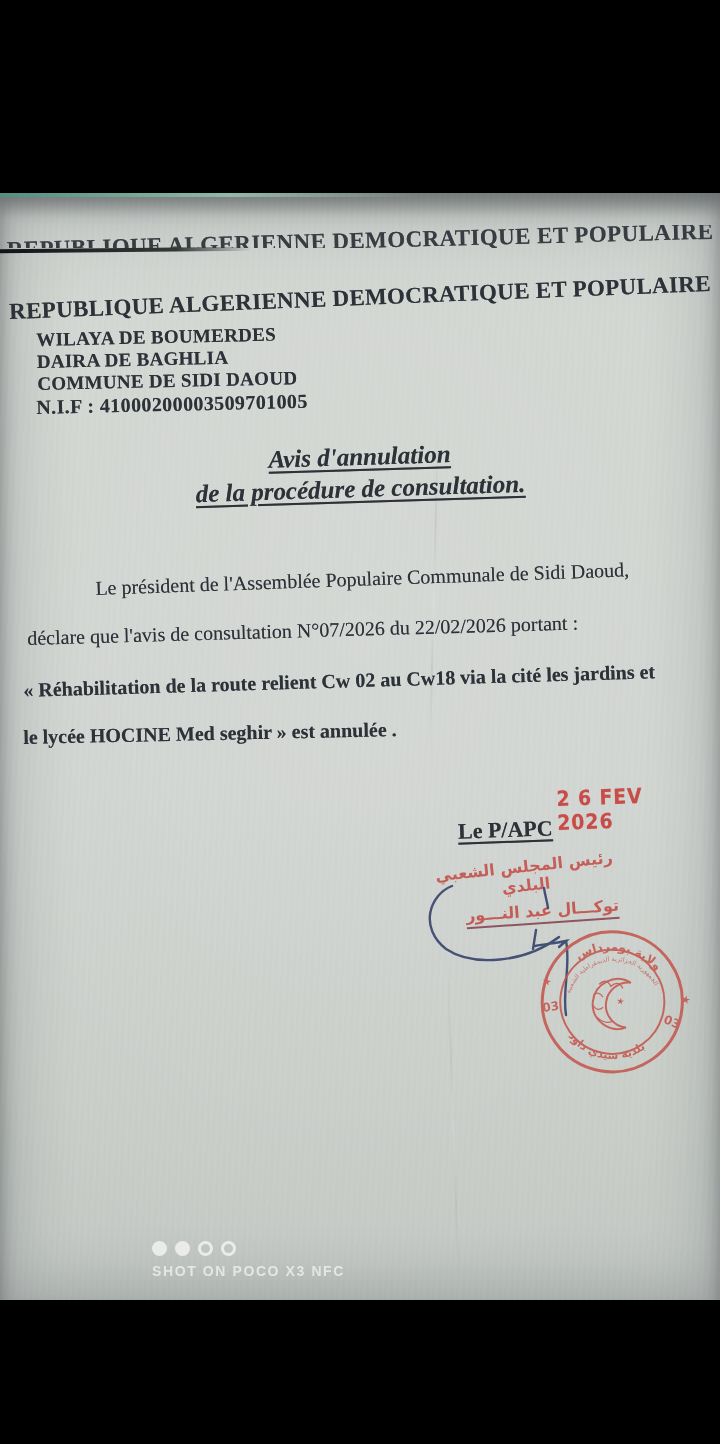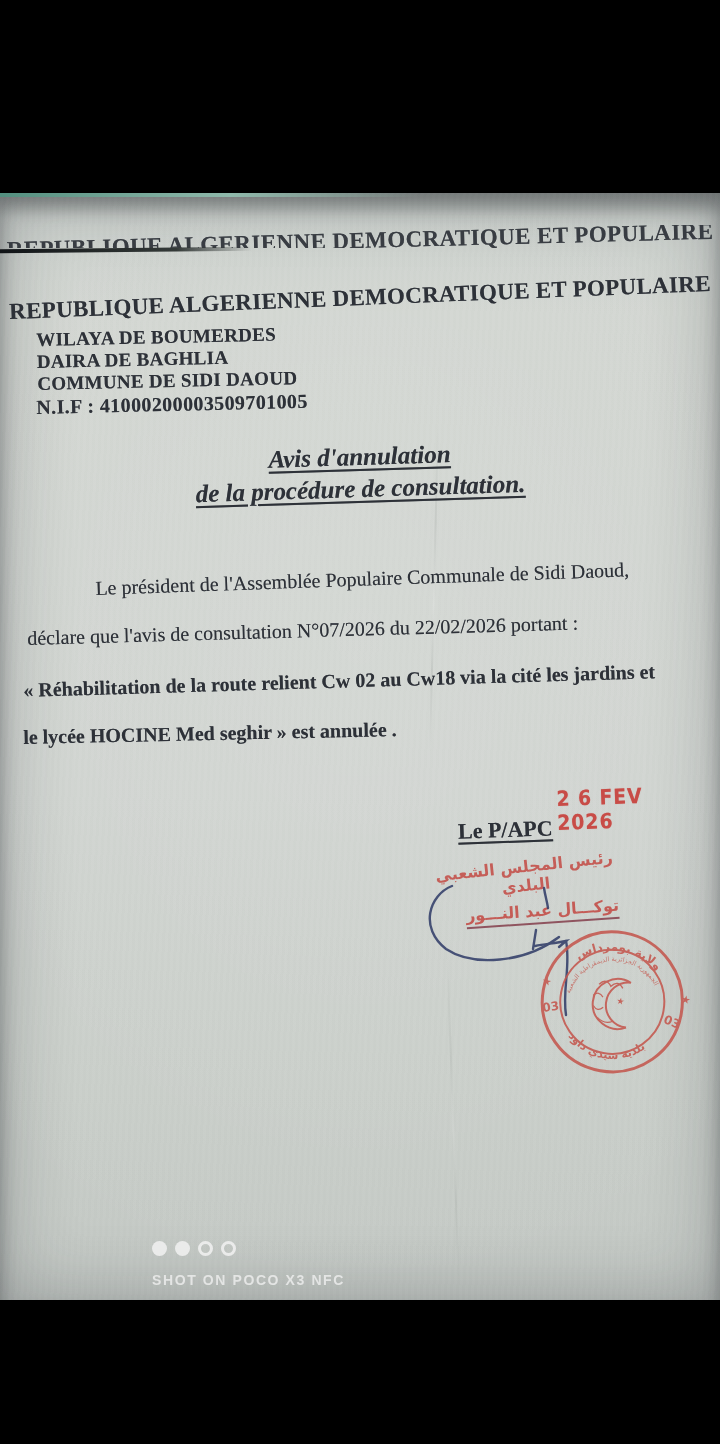--- a/index.html
+++ b/index.html
@@ -51,21 +51,21 @@
        font-family:"DejaVu Sans",sans-serif;font-size:16px;font-weight:bold;transform:rotate(-4deg);
        border-bottom:2px solid #8a4a56;padding-bottom:2px;opacity:.92;}
   .sig-svg{position:absolute;top:680px;left:415px;}
   .seal-svg{position:absolute;top:735px;left:536px;transform:rotate(10deg);opacity:.88;}
 
   .wm-dots{position:absolute;top:1048px;left:152px;display:flex;gap:8px;opacity:.85;}
   .wm-dots i{display:block;width:15px;height:15px;border-radius:50%;}
   .wm-dots i.f{background:#f2f2f2;}
   .wm-dots i.o{border:3px solid #f2f2f2;width:9px;height:9px;background:transparent;}
   .wm-text{position:absolute;top:1070px;left:152px;font-family:"Liberation Sans",sans-serif;
-       font-size:14px;font-weight:bold;letter-spacing:1.6px;color:rgba(245,245,245,.72);margin-top:9px;}
+       font-size:14px;font-weight:bold;letter-spacing:1.6px;color:rgba(245,245,245,.72);}
 </style>
 </head>
 <body>
 
 <div class="stage">
   <div class="photo">
     <div class="grain"></div>
     <div class="teal-edge"></div>
     <div class="crease c1"></div>
     <div class="crease c2"></div>

